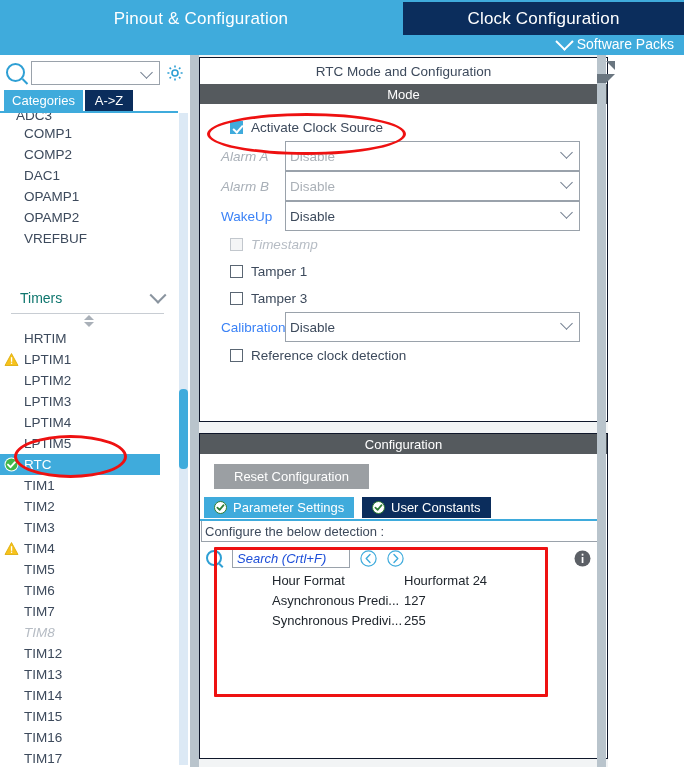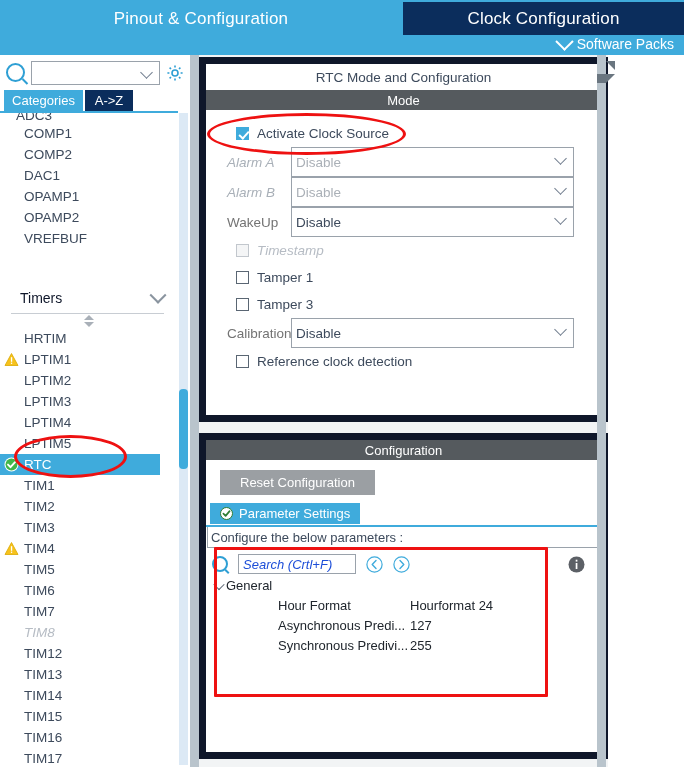--- a/index.html
+++ b/index.html
@@ -105,21 +105,21 @@
     background: #3fabdc; color: #ffffff; margin-right: 18px;
   }
   .tree-item .ico {
     position: absolute; left: 4px; top: 3px; width: 15px; height: 15px;
   }
   .warn-tri { display: block; }
   .ok-check { display: block; }
 
   .group-head {
     height: 30px; display: flex; align-items: center;
-    padding: 0 14px 0 20px; color: #0f172a; font-size: 14px;
+    padding: 0 14px 0 20px; color: #0f766e; font-size: 14px;
     justify-content: space-between;
   }
   .group-head .chev {
     width: 10px; height: 10px;
     border-right: 2px solid #8a949f; border-bottom: 2px solid #8a949f;
     transform: rotate(45deg) translate(-2px,-2px);
   }
   .group-rule {
     height: 1px; background: #c8cdd3; margin: 0 14px 0 11px;
   }
@@ -152,21 +152,21 @@
   .splitter-right .arrow-dn {
     top: 19px; border-width: 9px 9px 0 0; border-color: #6a7680 transparent transparent transparent;
   }
 
   
   .main {
     position: absolute; left: 199px; top: 55px; right: 76px; bottom: 0;
     background: #f2f4f5;
   }
   .panel {
-    background: #ffffff; border: 7px solid #0f172a;
+    background: #ffffff; border: 1px solid #0f172a;
     box-sizing: border-box;
   }
   .panel-mode {
     position: absolute; left: 0; top: 2px; right: 0; height: 365px;
   }
   .panel-title {
     height: 26px; display: flex; align-items: center; justify-content: center;
     font-size: 13.5px; color: #3d4a5c; background: #ffffff;
   }
   .band {
@@ -191,21 +191,21 @@
   .cb.checked::after {
     content: ""; position: absolute; left: 3.5px; top: 0.5px;
     width: 4px; height: 8px; border: solid #ffffff;
     border-width: 0 2px 2px 0; transform: rotate(42deg);
   }
 
   .fld-row {
     display: flex; align-items: center; height: 30px; padding-left: 21px;
     padding-right: 27px; gap: 2px;
   }
-  .fld-label { width: 62px; font-size: 13.5px; color: #737373; flex: 0 0 auto; }
+  .fld-label { width: 62px; font-size: 13.5px; color: #3b82f6; flex: 0 0 auto; }
   .fld-label.dim { color: #a9b0b8; font-style: italic; }
   .combo {
     flex: 1 1 auto; height: 30px; border: 1px solid #9aa2ab; background: #ffffff;
     display: flex; align-items: center; padding: 0 4px; position: relative;
     font-size: 13.5px; color: #3d4a5c; box-sizing: border-box;
   }
   .combo .c-arrow {
     position: absolute; right: 8px; top: 6px; width: 8px; height: 8px;
     border-right: 1px solid #6e7b8c; border-bottom: 1px solid #6e7b8c;
     transform: rotate(45deg);
@@ -537,24 +537,33 @@
       <div class="sub-tabs">
         <div class="sub-tab active">
           <span class="okdot">
             <svg width="13" height="13" viewBox="0 0 13 13">
               <circle cx="6.5" cy="6.5" r="6" fill="#ffffff" stroke="#2e7d32" stroke-width="1"></circle>
               <path d="M3.4 6.7 L5.6 8.9 L9.6 4.1" fill="none" stroke="#2e7d32" stroke-width="1.7" stroke-linecap="round" stroke-linejoin="round"></path>
             </svg>
           </span>
           <span>Parameter Settings</span>
         </div>
+        <div class="sub-tab inactive">
+          <span class="okdot">
+            <svg width="13" height="13" viewBox="0 0 13 13">
+              <circle cx="6.5" cy="6.5" r="6" fill="#ffffff" stroke="#2e7d32" stroke-width="1"></circle>
+              <path d="M3.4 6.7 L5.6 8.9 L9.6 4.1" fill="none" stroke="#2e7d32" stroke-width="1.7" stroke-linecap="round" stroke-linejoin="round"></path>
+            </svg>
+          </span>
+          <span>User Constants</span>
+        </div>
       </div>
       <div class="sub-underline"></div>
 
-      <div class="conf-note">Configure the below parameters :</div>
+      <div class="conf-note">Configure the below detection :</div>
 
       <div class="search-param-row">
         <span class="mag-sm"></span>
         <div class="param-search">
           <span>Search (Crtl+F)</span>
         </div>
         <span class="nav-circ">
           <svg width="17" height="17" viewBox="0 0 17 17">
             <circle cx="8.5" cy="8.5" r="7.6" fill="none" stroke="#3fabdc" stroke-width="1.2"></circle>
             <path d="M10 4.6 L6.2 8.5 L10 12.4" fill="none" stroke="#3fabdc" stroke-width="1.4" stroke-linecap="round" stroke-linejoin="round"></path>
@@ -569,26 +578,20 @@
         <span class="info-i">
           <svg width="17" height="17" viewBox="0 0 17 17">
             <circle cx="8.5" cy="8.5" r="8" fill="#5c6066"></circle>
             <rect x="7.7" y="7" width="1.7" height="6" fill="#ffffff"></rect>
             <rect x="7.7" y="3.7" width="1.7" height="1.9" fill="#ffffff"></rect>
           </svg>
         </span>
       </div>
 
       <div class="param-tree">
-        <div class="pt-group">
-          <span class="twisty">
-              <i></i>
-            </span>
-          <span>General</span>
-        </div>
         <div class="pt-row">
           <span class="pt-name">Hour Format</span>
           <span class="pt-val">Hourformat 24</span>
         </div>
         <div class="pt-row">
           <span class="pt-name">Asynchronous Predi...</span>
           <span class="pt-val">127</span>
         </div>
         <div class="pt-row">
           <span class="pt-name">Synchronous Predivi...</span>

